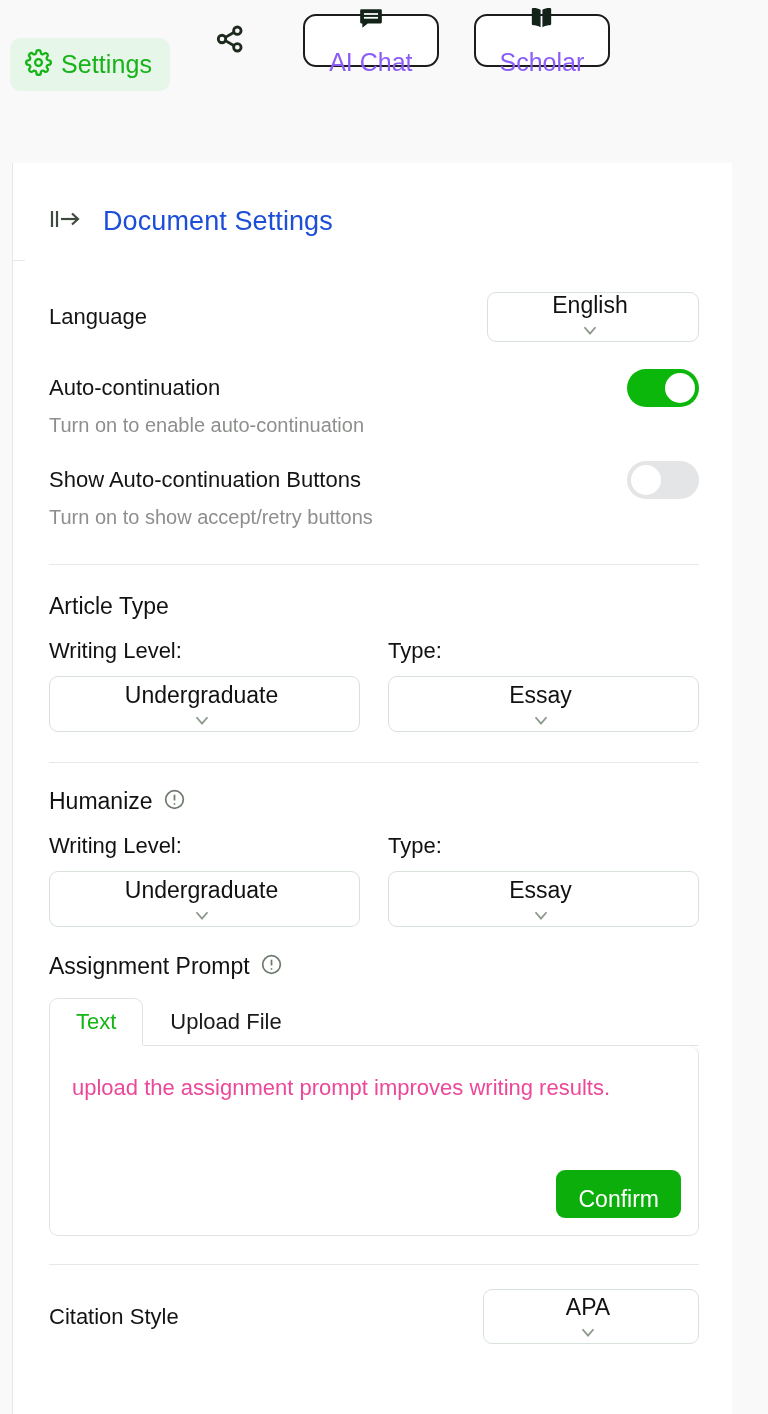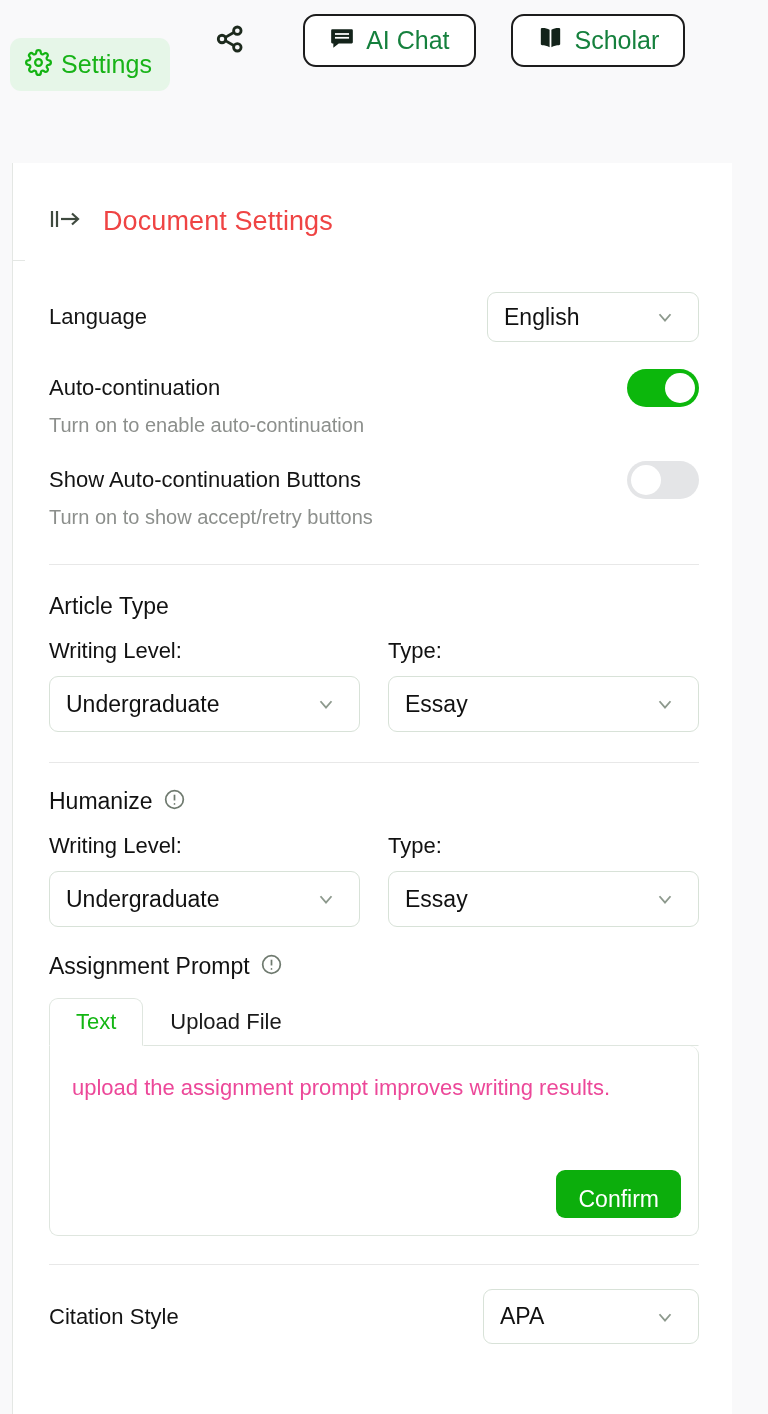--- a/index.html
+++ b/index.html
@@ -29,21 +29,21 @@
   }
   .settings-btn .lbl { font-size: 25px; color: #18b318; letter-spacing: .1px; }
   .share-btn {
     display: flex; align-items: center; justify-content: center;
     width: 54px; height: 54px; margin-left: 33px; cursor: pointer;
   }
   .pill-btn {
     display: flex; align-items: center; justify-content: center; gap: 11px;
     height: 53px; padding: 17px 24px;
     background: #ffffff; border: 2px solid #1c1c1c; border-radius: 13px;
-    font-size: 25px; color: #15803d; cursor: pointer;
+    font-size: 25px; color: #8b5cf6; cursor: pointer; flex-direction: column;
   }
   #ai-chat-btn { margin-left: 46px; }
   #scholar-btn { margin-left: 35px; }
 
   
   .panel {
     position: absolute; left: 12px; top: 163px;
     width: 720px; height: 1251px;
     background: #ffffff;
     border-left: 1px solid #e4e7e4;
@@ -51,34 +51,34 @@
   .panel-edge-tick {
     position: absolute; left: 0; top: 97px; width: 12px; height: 1px;
     background: #e4e7e4;
   }
   .inner { position: absolute; left: 36px; top: 0; width: 650px; }
 
   .panel-header {
     display: flex; align-items: center; gap: 20px;
     height: 58px; margin-top: 29px;
   }
-  .panel-header .title { font-size: 27px; color: #ef4444; letter-spacing: .1px; }
+  .panel-header .title { font-size: 27px; color: #1d4ed8; letter-spacing: .1px; }
 
   
   .row {
     display: flex; align-items: center; justify-content: space-between;
     width: 650px;
   }
   .row-label { font-size: 22px; color: #141414; }
   .hint { font-size: 20px; color: #8c8f8c; margin-top: 7px; }
 
   .select {
-    display: flex; align-items: center; justify-content: space-between;
+    display: flex; align-items: center; justify-content: flex-end;
     background: #fff; border: 1px solid #d8e2d8; border-radius: 9px;
-    height: 48px; padding: 0 22px 0 16px; cursor: pointer;
+    height: 48px; padding: 0 22px 0 16px; cursor: pointer; flex-direction: column;
   }
   .select .val { font-size: 23px; color: #111; }
   .chev { width: 22px; height: 22px; flex: 0 0 22px; }
 
   .toggle {
     width: 72px; height: 38px; border-radius: 19px;
     position: relative; cursor: pointer; flex: 0 0 72px;
   }
   .toggle.on  { background: #0cb70c; }
   .toggle.off { background: #e4e5e7; }

